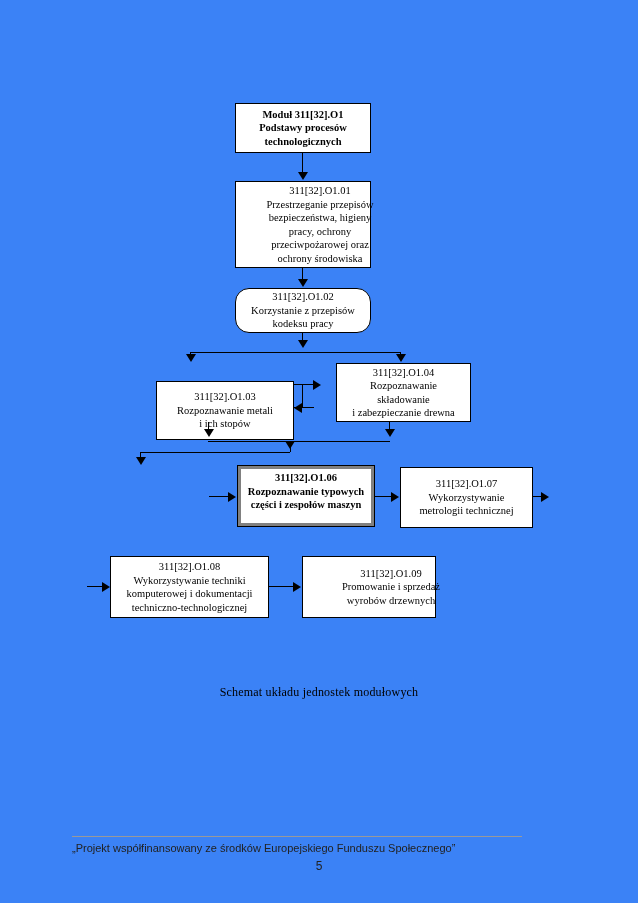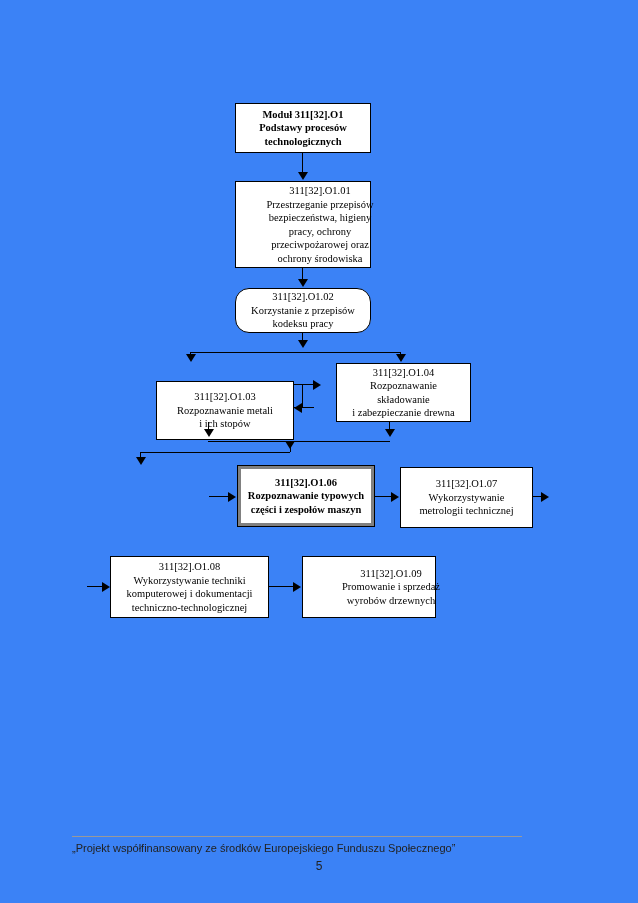--- a/index.html
+++ b/index.html
@@ -41,21 +41,21 @@
     padding: 0;
   }
   .node.double .inner {
     box-sizing: border-box;
     width: 100%;
     height: 100%;
     border: 3px solid #808080;
     display: flex;
     flex-direction: column;
     align-items: center;
-    justify-content: center;
+    justify-content: flex-start;
     text-align: center;
     padding: 2px 3px;
   }
 
   
   .seg {
     position: absolute;
     background: #000000;
   }
   .vline { width: 1px; }
@@ -227,18 +227,19 @@
 
   <div class="seg hline" style="left:533px; top:496px; width:10px;"></div>
   <div class="arrow-right" style="left:541px; top:492px;"></div>
 
   <div class="seg hline" style="left:87px; top:586px; width:16px;"></div>
   <div class="arrow-right" style="left:102px; top:582px;"></div>
 
   <div class="seg hline" style="left:269px; top:586px; width:25px;"></div>
   <div class="arrow-right" style="left:293px; top:582px;"></div>
 
+  <div id="caption" style="top:685px;">Schemat układu jednostek modułowych</div>
 
   <div id="footer-rule" style="left:72px; top:836px; width:450px;"></div>
   <div id="footer-text" style="top:842px; padding-left:72px; box-sizing:border-box;">„Projekt współfinansowany ze środków Europejskiego Funduszu Społecznego”</div>
   <div id="footer-page" style="top:859px;">5</div>
 
 </div>
 
 </body></html>

